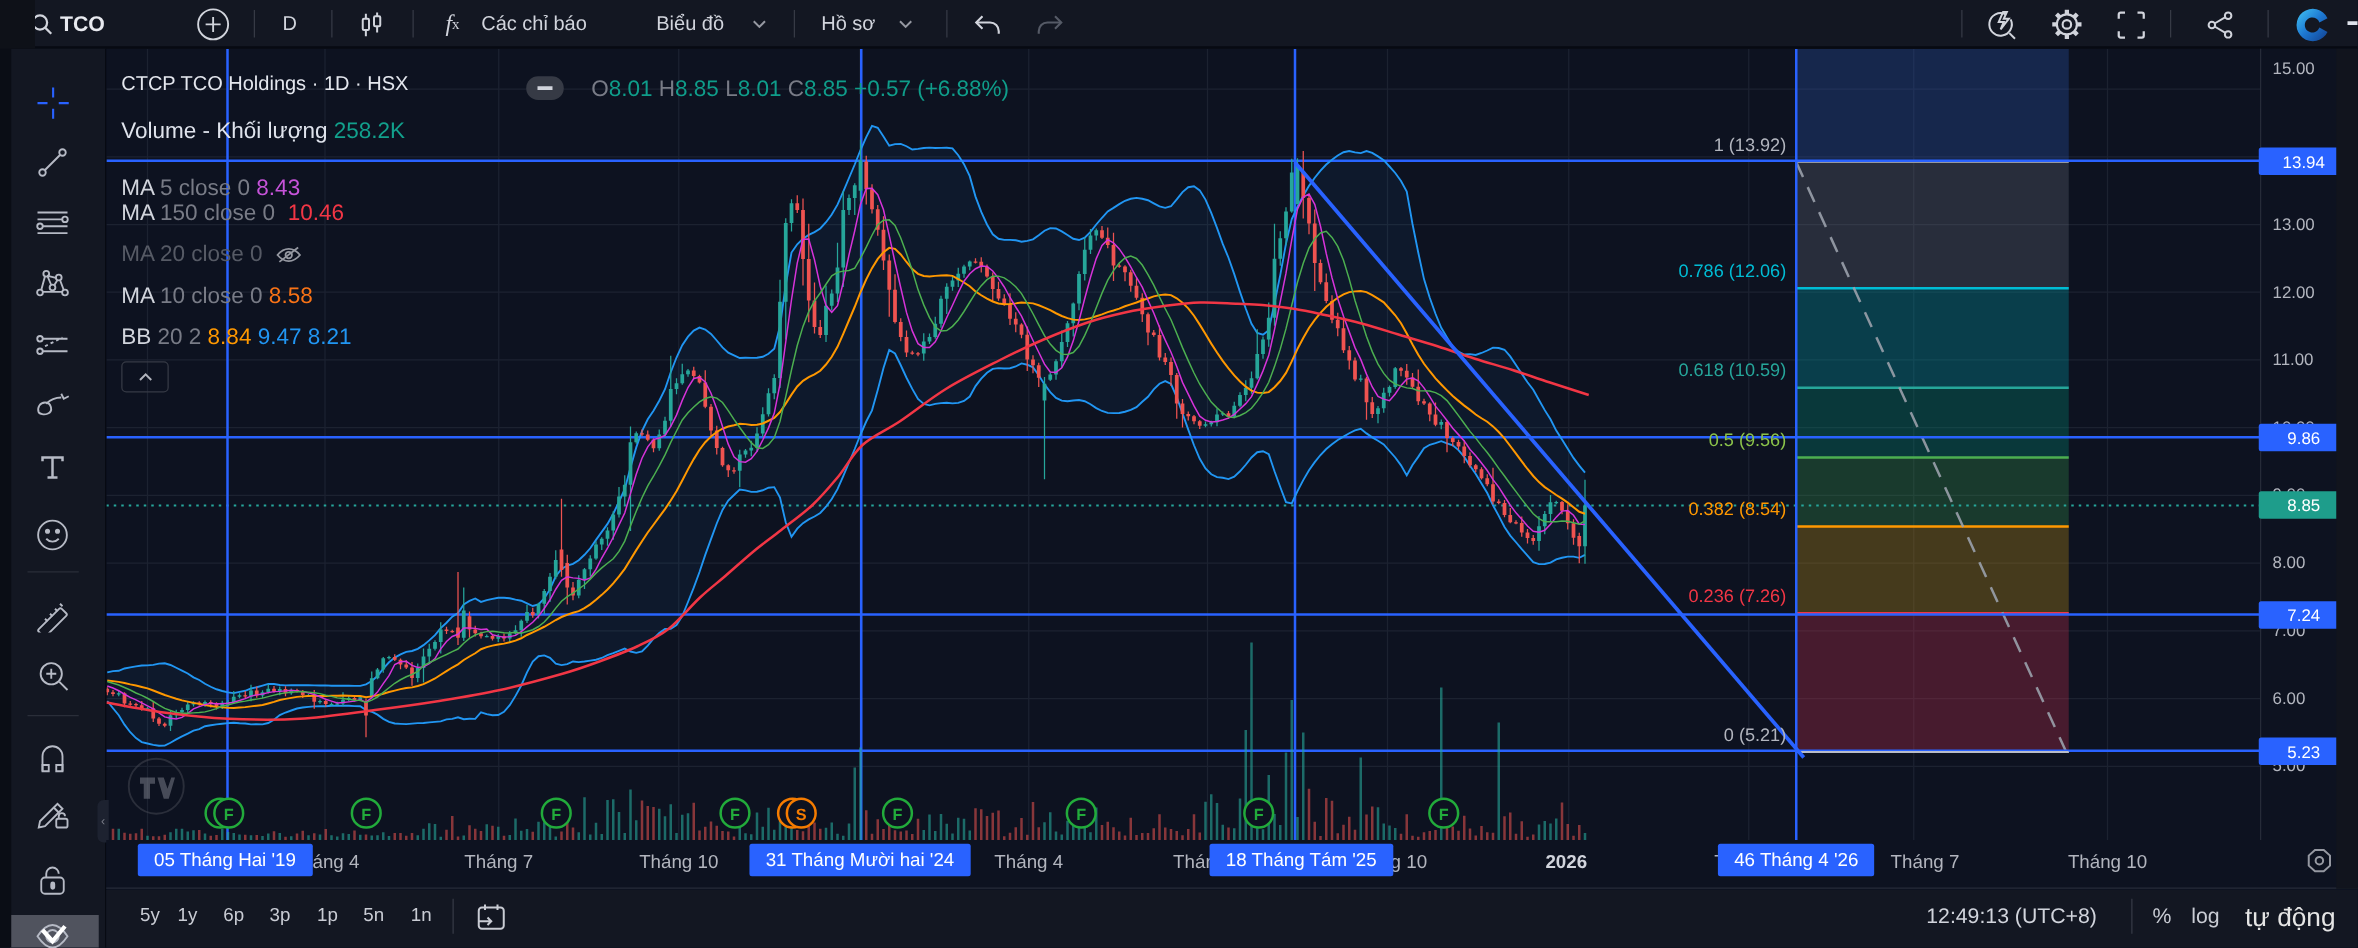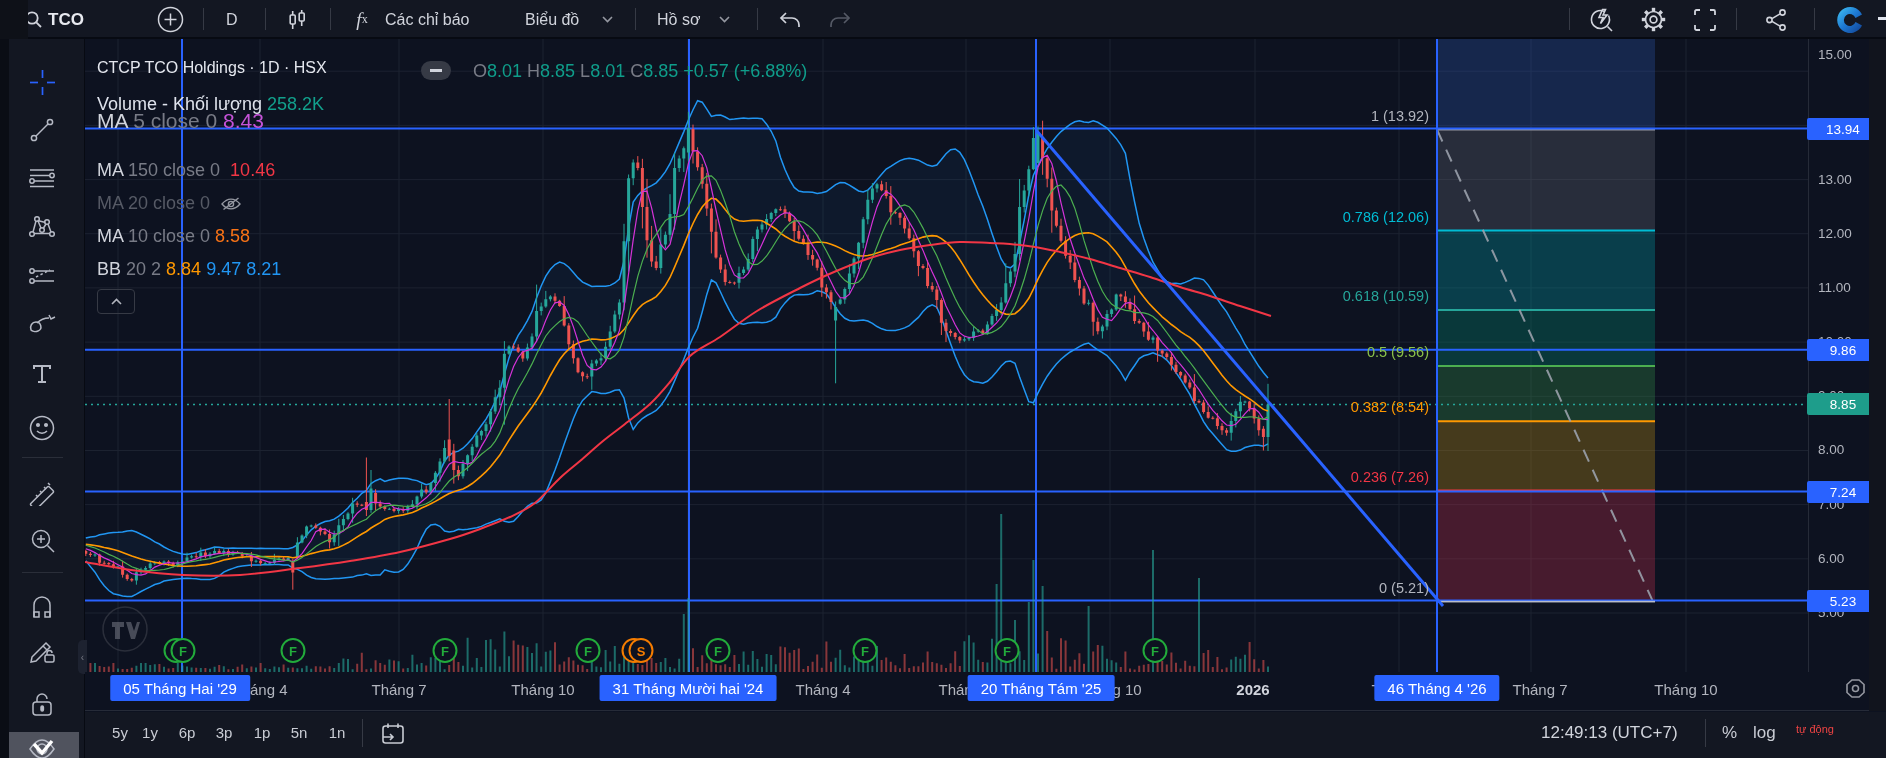--- a/index.html
+++ b/index.html
@@ -365,23 +365,23 @@
     <div class="tlabel" style="left:175px;">Tháng 4</div>
     <div class="tlabel" style="left:314px;">Tháng 7</div>
     <div class="tlabel" style="left:458px;">Tháng 10</div>
     <div class="tlabel" style="left:738px;">Tháng 4</div>
     <div class="tlabel" style="left:881px;">Tháng 7</div>
     <div class="tlabel" style="left:1025px;">Tháng 10</div>
     <div class="tlabel" style="left:1168px;color:#d1d4dc;font-weight:bold;">2026</div>
     <div class="tlabel" style="left:1314px;">Tháng 4</div>
     <div class="tlabel" style="left:1455px;">Tháng 7</div>
     <div class="tlabel" style="left:1601px;">Tháng 10</div>
-    <div class="tbox" style="left:95px">05 Tháng Hai '29</div>
+    <div class="tbox" style="left:95px">05 Tháng Hai '19</div>
     <div class="tbox" style="left:603px">31 Tháng Mười hai '24</div>
-    <div class="tbox" style="left:956px">20 Tháng Tám '25</div>
+    <div class="tbox" style="left:956px">18 Tháng Tám '25</div>
     <div class="tbox" style="left:1352px">46 Tháng 4 '26</div>
     <div style="position:absolute;right:18px;top:4px;color:#9598a1"><svg width="25" height="25" viewBox="0 0 25 25" fill="none" stroke="#9598a1" stroke-width="1.6">
         <path d="M9 4h7l5 4.5v8L16 21H9l-5-4.5v-8z"></path>
         <circle cx="12.5" cy="12.5" r="3"></circle>
       </svg></div>
   </div>
 <div id="priceaxis">
     <div class="plabel" style="top:8px">15.00</div>
     <div class="plabel" style="top:133px">13.00</div>
     <div class="plabel" style="top:187px">12.00</div>
@@ -407,33 +407,33 @@
     <div style="position:absolute;left:177px;top:12px;transform:translateX(-50%)">1p</div>
     <div style="position:absolute;left:214px;top:12px;transform:translateX(-50%)">5n</div>
     <div style="position:absolute;left:252px;top:12px;transform:translateX(-50%)">1n</div>
     <div style="position:absolute;left:277px;top:7px;width:1px;height:28px;background:#363a45"></div>
     <div style="position:absolute;left:295px;top:9px"><svg width="26" height="26" viewBox="0 0 26 26" fill="none" stroke="#c9ccd4" stroke-width="1.6">
         <rect x="3" y="5" width="20" height="17" rx="2.5"></rect>
         <line x1="8" y1="2.5" x2="8" y2="7"></line>
         <line x1="18" y1="2.5" x2="18" y2="7"></line>
         <path d="M3 16h10M10 13l3 3-3 3"></path>
       </svg></div>
-    <div style="position:absolute;left:1456px;top:11px;color:#d1d4dc;font-size:17px">12:49:13 (UTC+7)</div>
+    <div style="position:absolute;left:1456px;top:11px;color:#d1d4dc;font-size:17px">12:49:13 (UTC+8)</div>
     <div style="position:absolute;left:1620px;top:7px;width:1px;height:28px;background:#363a45"></div>
     <div style="position:absolute;left:1637px;top:11px;font-size:17px">%</div>
     <div style="position:absolute;left:1668px;top:11px;font-size:17px">log</div>
-    <div style="position:absolute;left:1711px;top:11px;color:#ef4444;font-size:11px">tự động</div>
+    <div style="position:absolute;left:1711px;top:11px;color:#e5e5e5;font-size:21px">tự động</div>
   </div>
 <div class="legend" style="left:97px;top:59px;font-size:16px;color:#e4e7ee">CTCP TCO Holdings · 1D · HSX</div>
 <div class="abs" style="left:421px;top:61px;width:30px;height:19px;background:#363a45;border-radius:10px;display:flex;align-items:center;justify-content:center">
     <div style="width:12px;height:2.5px;background:#d1d4dc"></div>
   </div>
 <div class="legend" style="left:473px;top:61px;font-size:18px;color:#0f9d8a"><span class="g">O</span>8.01 <span class="g">H</span>8.85 <span class="g">L</span>8.01 <span class="g">C</span>8.85 +0.57 (+6.88%)</div>
 <div class="legend" style="left:97px;top:94px;font-size:18px;color:#dfe3ec">Volume - Khối lượng <span style="color:#12a08c">258.2K</span></div>
-<div class="legend" style="left:97px;top:109px;font-size:21px;color:#d1d4dc">MA <span class="g">5 close 0</span> <span style="color:#c653d9">8.43</span></div>
+<div class="legend" style="left:97px;top:140px;font-size:18px;color:#d1d4dc">MA <span class="g">5 close 0</span> <span style="color:#c653d9">8.43</span></div>
 <div class="legend" style="left:97px;top:160px;font-size:18px;color:#d1d4dc">MA <span class="g">150 close 0</span>&nbsp; <span style="color:#f23645">10.46</span></div>
 <div class="legend" style="left:97px;top:193px;font-size:18px;color:#565a65">MA 20 close 0 &nbsp;<svg width="22" height="15" viewBox="0 0 22 15" fill="none" stroke="#9598a1" stroke-width="1.4" style="vertical-align:-2px">
       <path d="M2 8c5.5 6.5 12.5 6.5 18 0c-5.5-6.5-12.5-6.5-18 0z"></path>
       <circle cx="11" cy="8" r="2.6"></circle>
       <line x1="3.5" y1="13.5" x2="18.5" y2="2"></line>
     </svg></div>
 <div class="legend" style="left:97px;top:226px;font-size:18px;color:#d1d4dc">MA <span class="g">10 close 0</span> <span style="color:#f97316">8.58</span></div>
 <div class="legend" style="left:97px;top:259px;font-size:18px;color:#d1d4dc">BB <span class="g">20 2</span> <span style="color:#ff9800">8.84</span> <span style="color:#2196f3">9.47 8.21</span></div>
 <div class="abs" style="left:97px;top:289px;width:38px;height:25px;border:1px solid #363a45;border-radius:4px;display:flex;align-items:center;justify-content:center">
     <svg width="11" height="7" viewBox="0 0 11 7" fill="none" stroke="#b2b5be" stroke-width="1.6">

